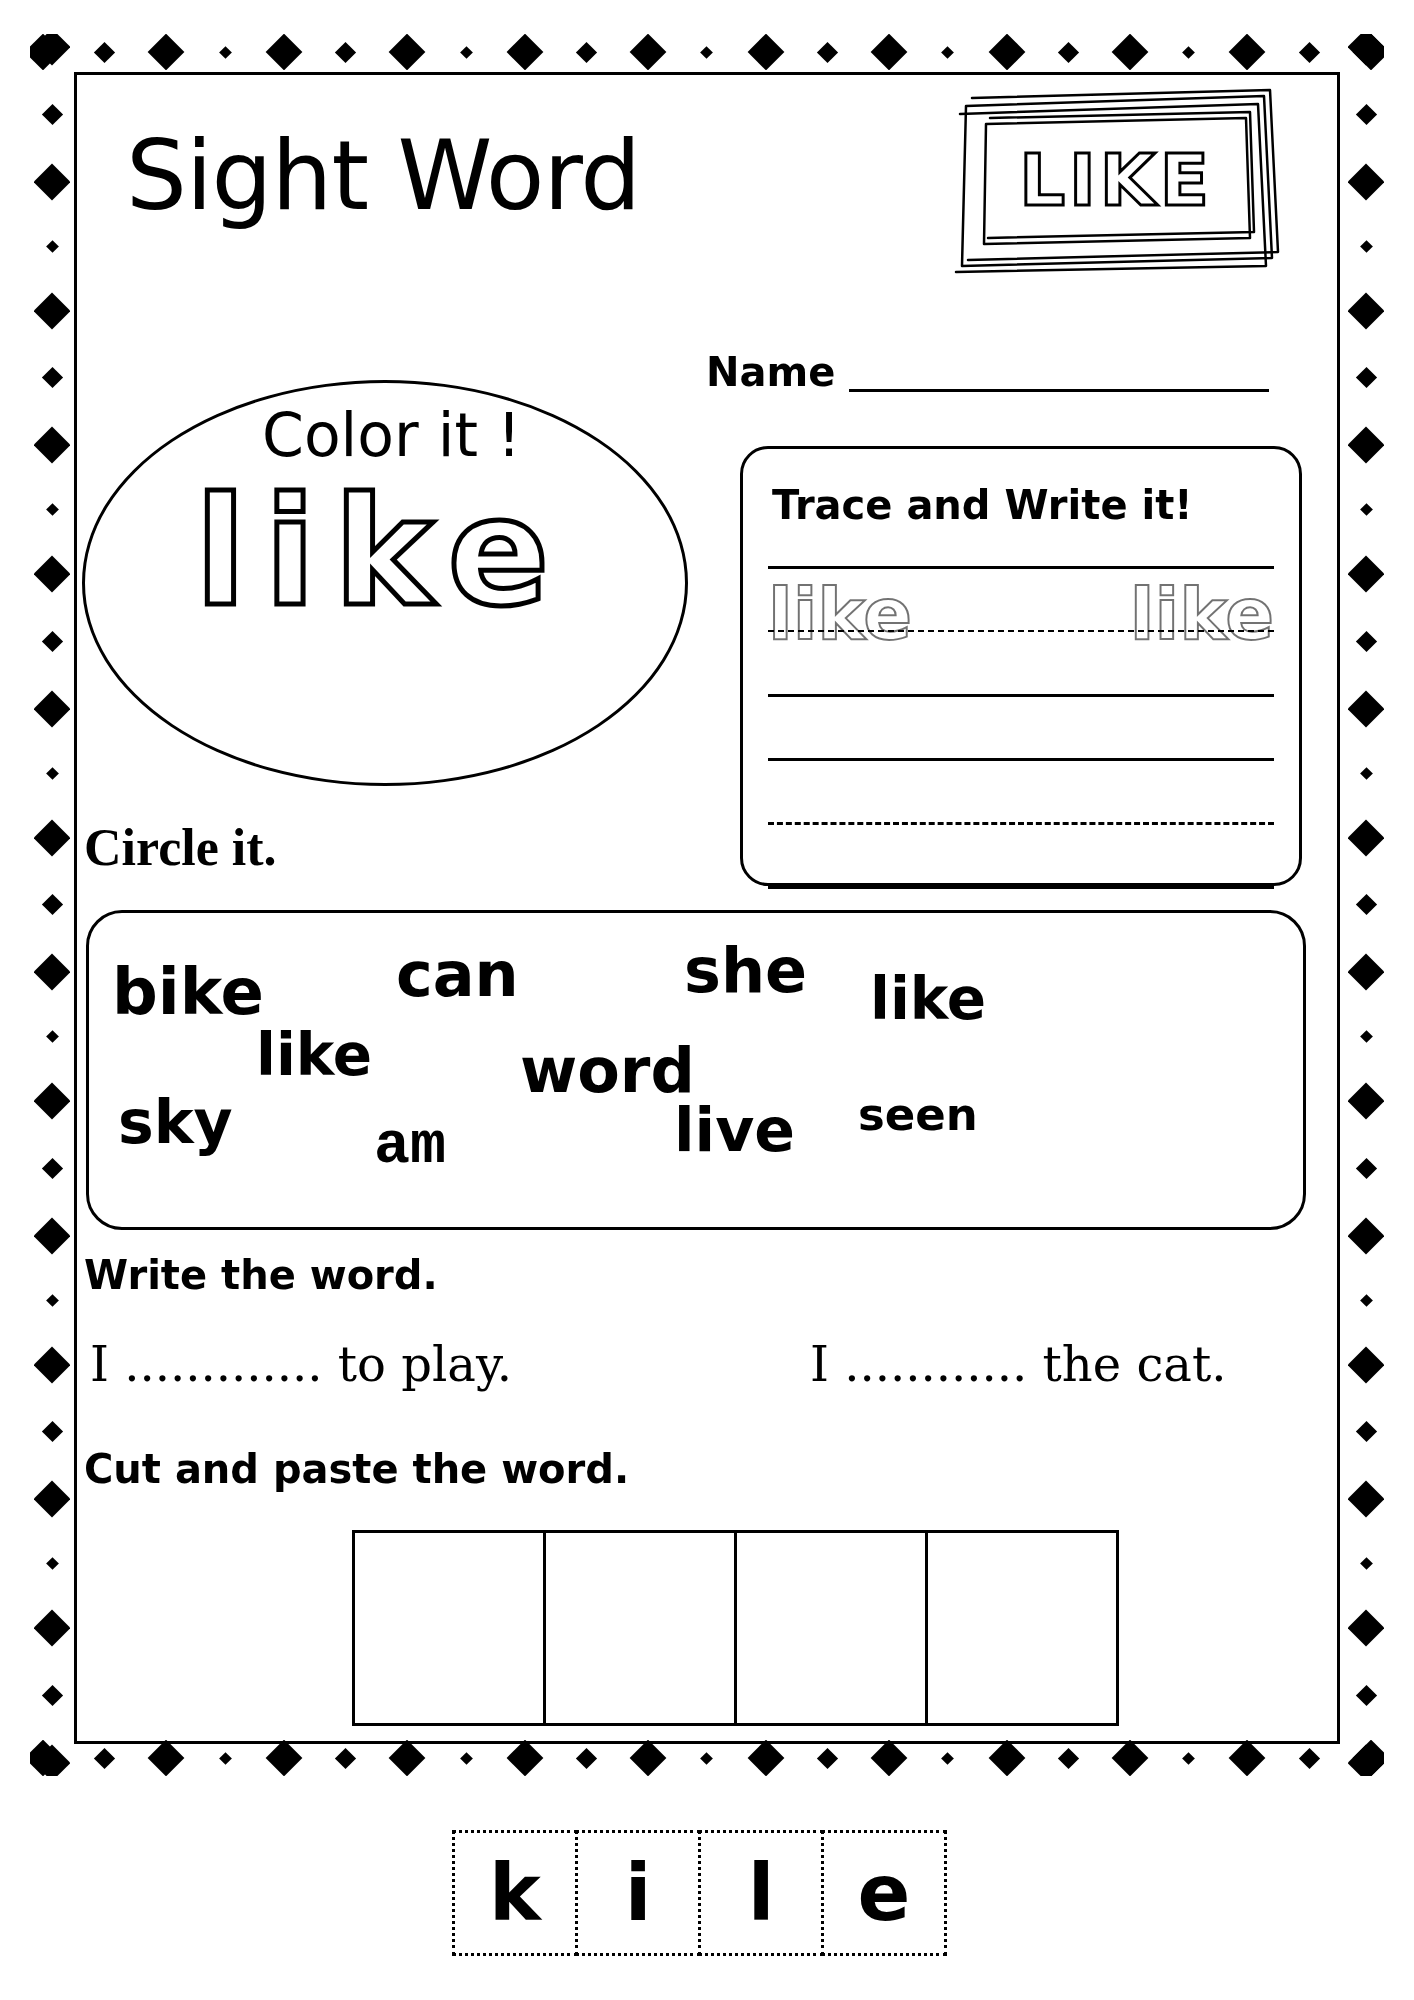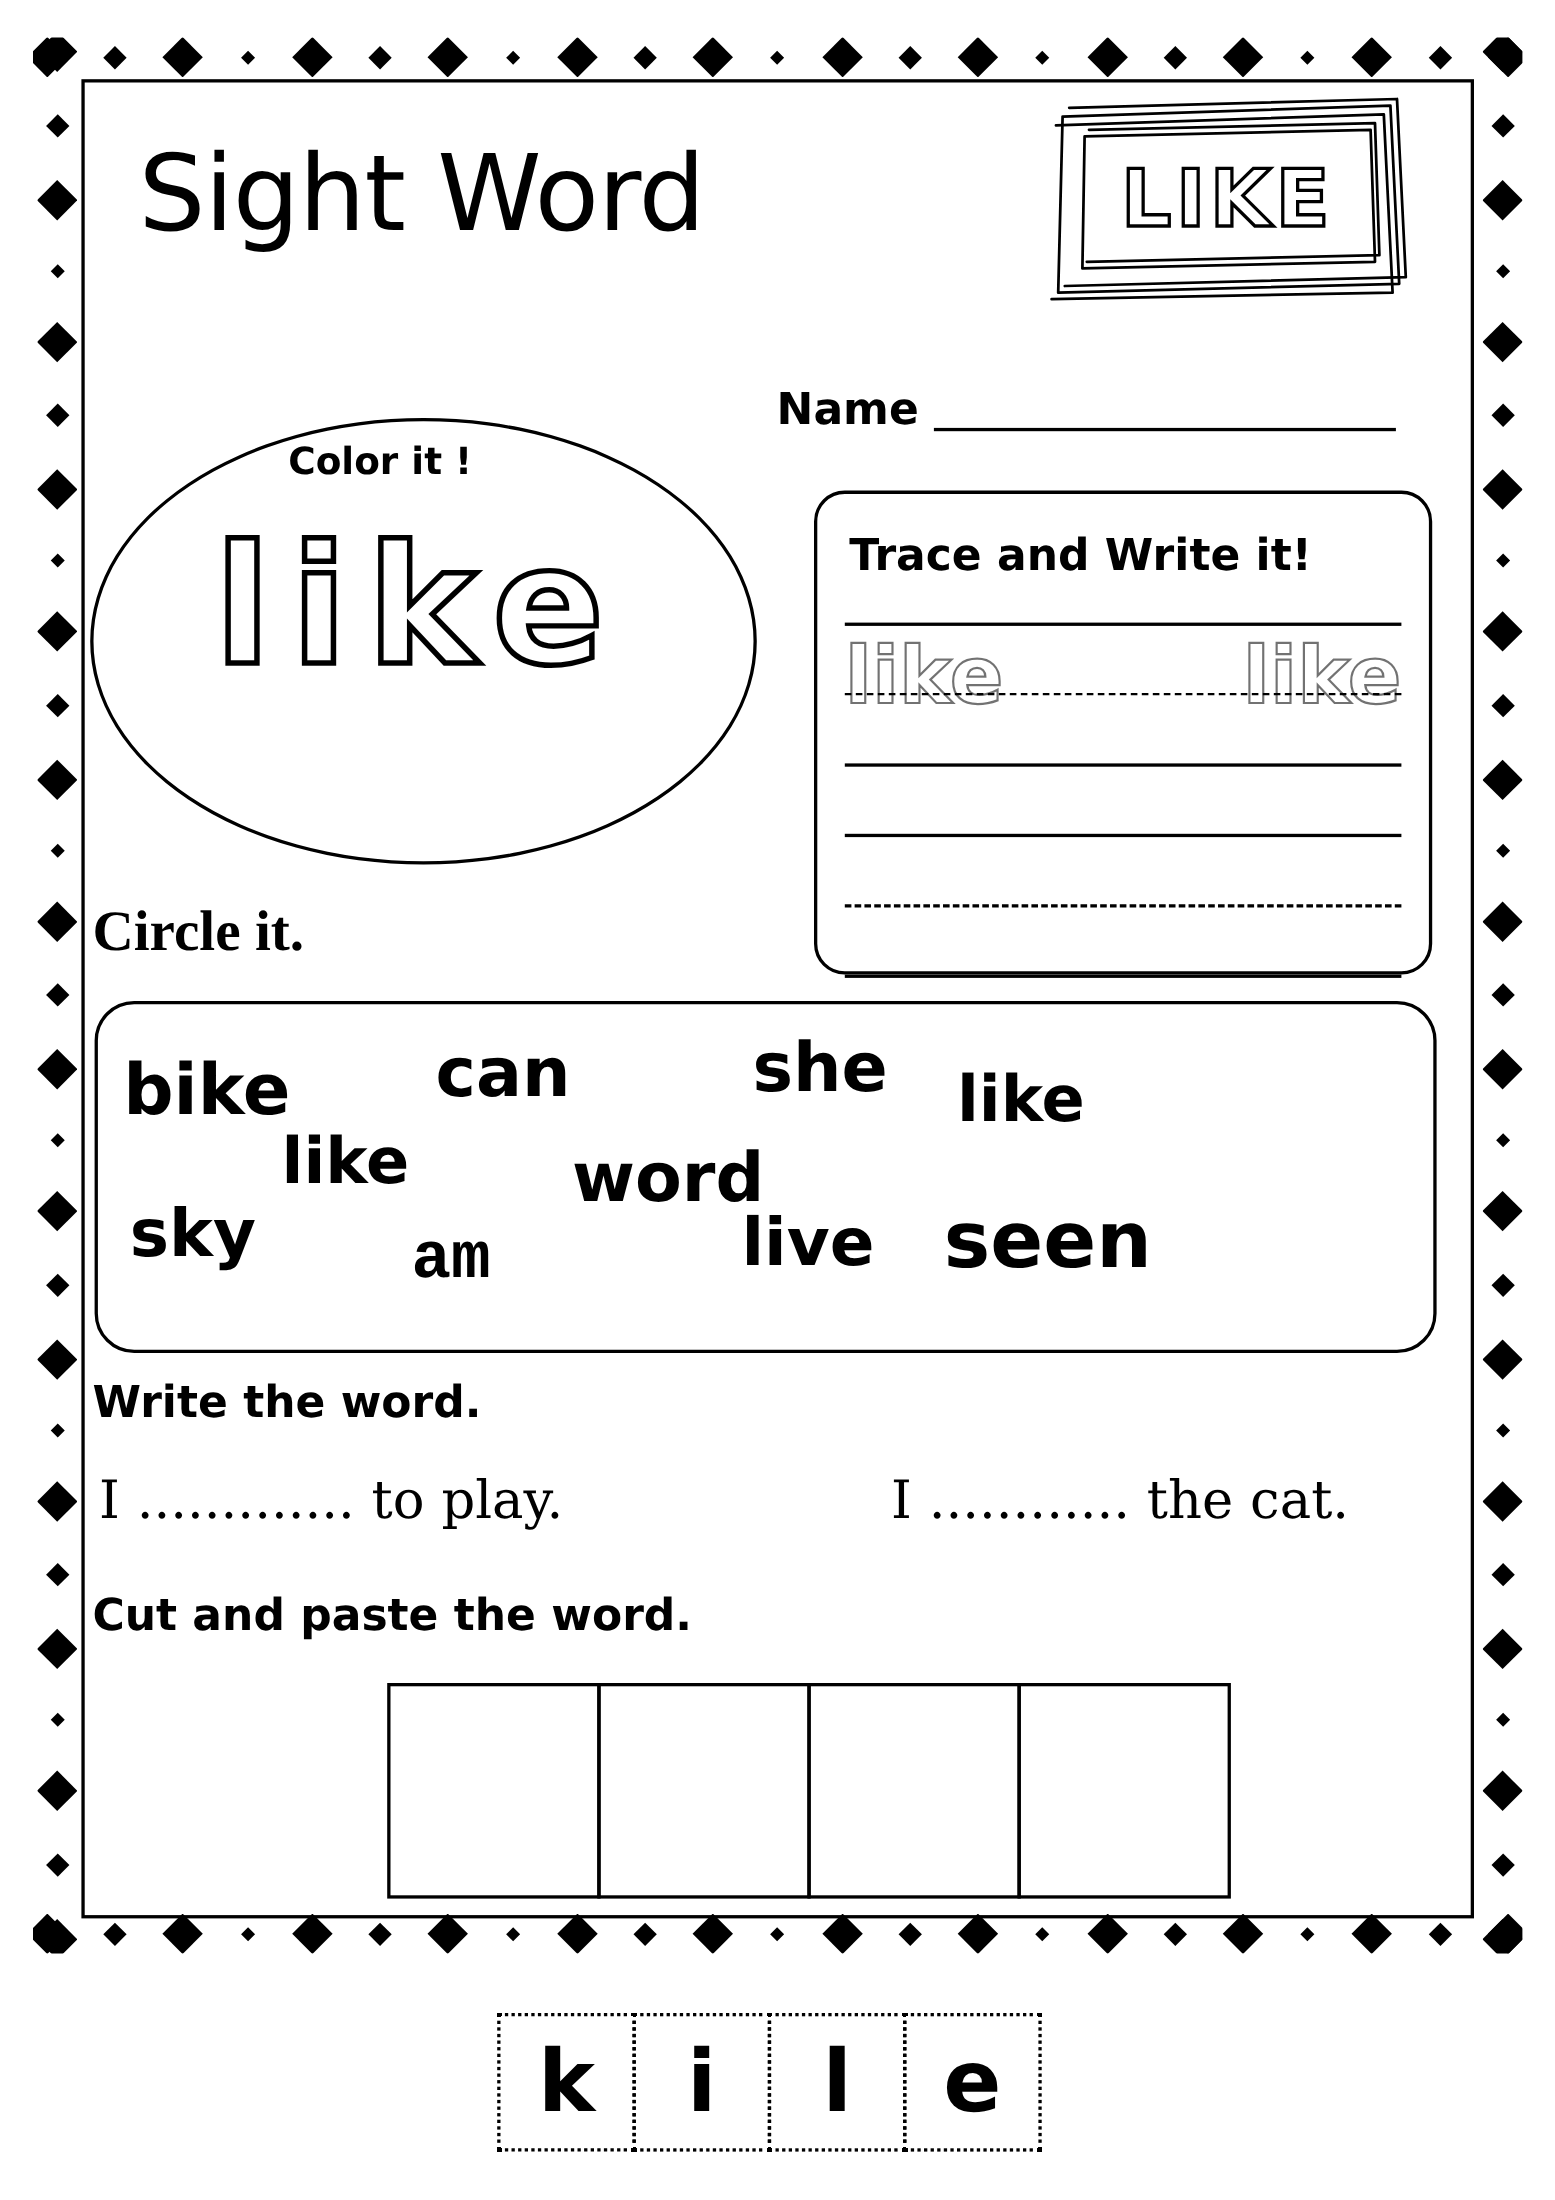--- a/index.html
+++ b/index.html
@@ -124,22 +124,22 @@
     width: 600px;
     height: 400px;
     border: 3px solid #000;
     border-radius: 50%;
   }
   .color-label {
     position: absolute;
     left: 262px;
     top: 400px;
     font-family: "DejaVu Sans", sans-serif;
-    font-weight: 700;
-    font-size: 34px;
+    font-weight: 400;
+    font-size: 60px;
   }
   .outline-word {
     position: absolute;
     left: 96px;
     top: 470px;
     width: 570px;
     text-align: center;
     font-family: "DejaVu Sans", sans-serif;
     font-weight: 700;
     font-size: 150px;
@@ -456,21 +456,21 @@
   <div id="circle-words">
       <div class="word-item" style="left: 112px; top: 960px; font-size: 64px;">bike</div>
       <div class="word-item" style="left: 396px; top: 944px; font-size: 62px;">can</div>
       <div class="word-item" style="left: 684px; top: 940px; font-size: 62px;">she</div>
       <div class="word-item" style="left: 870px; top: 970px; font-size: 58px;">like</div>
       <div class="word-item" style="left: 256px; top: 1026px; font-size: 58px;">like</div>
       <div class="word-item" style="left: 520px; top: 1040px; font-size: 62px;">word</div>
       <div class="word-item" style="left: 118px; top: 1092px; font-size: 60px;">sky</div>
       <div class="word-item" style="left: 374px; top: 1116px; font-size: 60px; font-family: Liberation Mono, monospace;">am</div>
       <div class="word-item" style="left: 674px; top: 1100px; font-size: 60px;">live</div>
-      <div class="word-item" style="left: 858px; top: 1092px; font-size: 71px;">seen</div>
+      <div class="word-item" style="left: 858px; top: 1092px; font-size: 45px;">seen</div>
     </div>
 
   <div class="write-heading">Write the word.</div>
   <div class="sentence s2">I ............ the cat.</div>
   <div class="sentence s1">I ............. to play.</div>
 
   <div class="cut-heading">Cut and paste the word.</div>
 
   <div class="paste-grid">
     <div class="paste-cell"></div>

